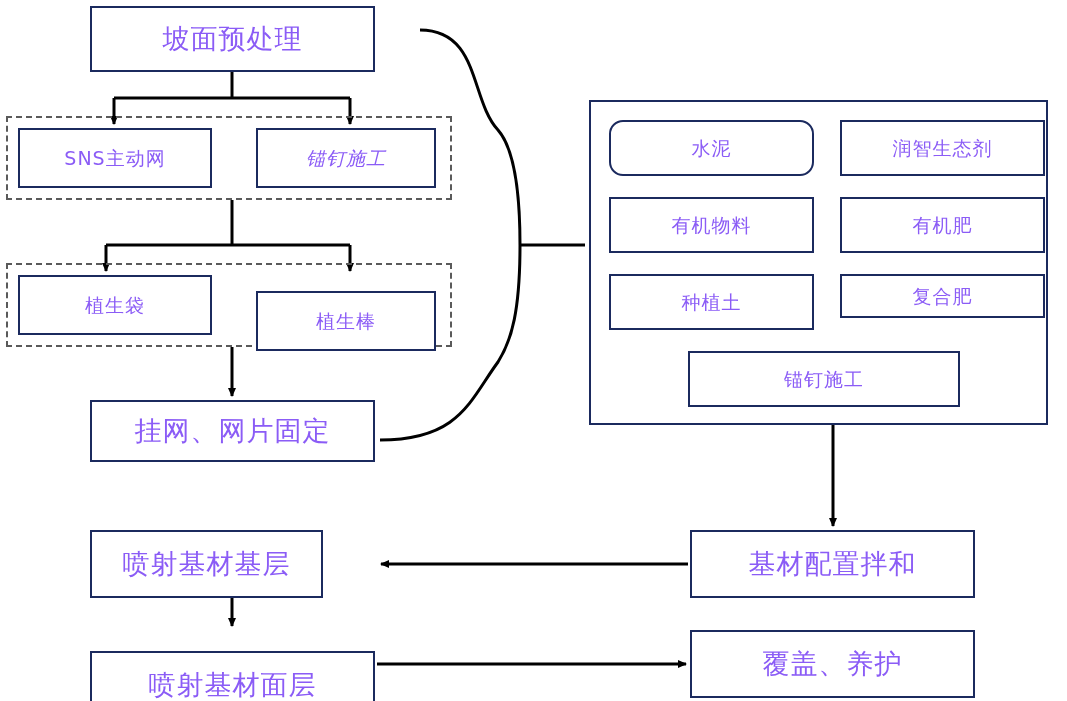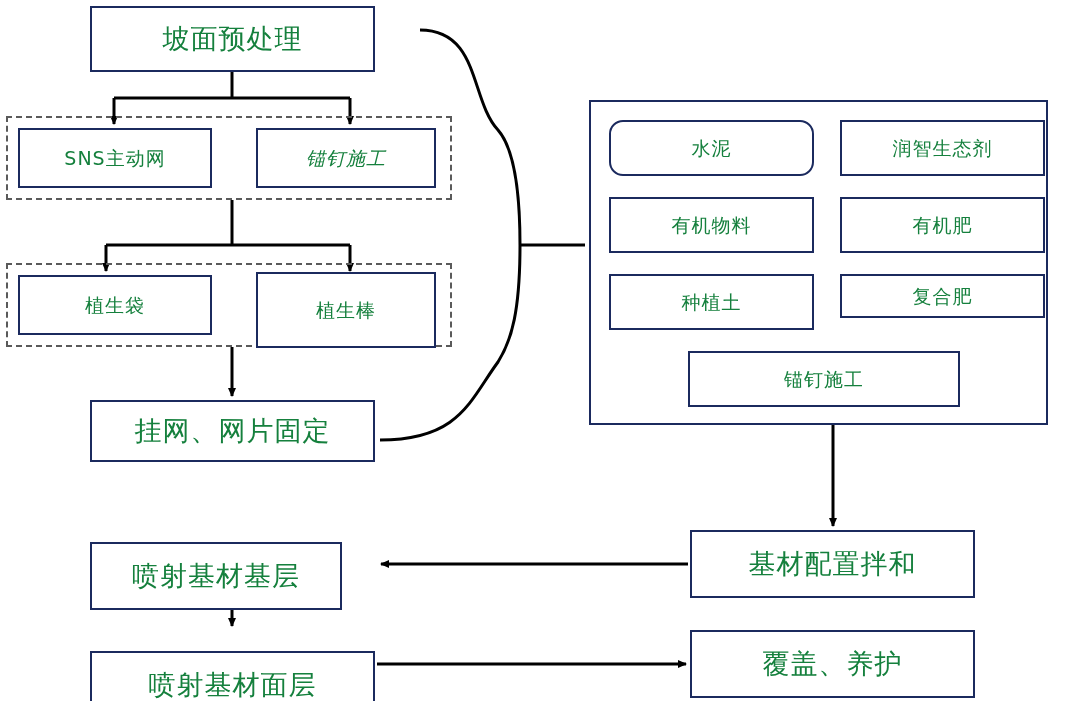--- a/index.html
+++ b/index.html
@@ -18,21 +18,21 @@
     overflow: hidden;
   }
   .node {
     position: absolute;
     box-sizing: border-box;
     border: 2px solid #1b2a5e;
     background: #ffffff;
     display: flex;
     align-items: center;
     justify-content: center;
-    color: #15803d;
+    color: #8b5cf6;
     font-size: 27px;
     line-height: 1.1;
     letter-spacing: 1px;
     white-space: nowrap;
   }
   .node.small {
     font-size: 19px;
   }
   .dashgroup {
     position: absolute;
@@ -113,25 +113,25 @@
   <div class="dashgroup" style="left:6px; top:263px; width:446px; height:84px;"></div>
 
   <div class="node" style="left:90px; top:6px; width:285px; height:66px;">坡面预处理</div>
 
   <div class="node small" style="left:18px; top:128px; width:194px; height:60px;">SNS主动网</div>
 
   <div class="node small" style="left:256px; top:128px; width:180px; height:60px;font-style:italic;">锚钉施工</div>
 
   <div class="node small" style="left:18px; top:275px; width:194px; height:60px;">植生袋</div>
 
-  <div class="node small" style="left:256px; top:272px; width:180px; height:76px;">植生棒</div>
+  <div class="node small" style="left:256px; top:291px; width:180px; height:60px;">植生棒</div>
 
   <div class="node" style="left:90px; top:400px; width:285px; height:62px;">挂网、网片固定</div>
 
-  <div class="node" style="left:90px; top:530px; width:252px; height:68px;margin-top:12px;">喷射基材基层</div>
+  <div class="node" style="left:90px; top:530px; width:233px; height:68px;">喷射基材基层</div>
 
   <div class="node" style="left:90px; top:651px; width:285px; height:68px;">喷射基材面层</div>
 
   <div class="node" style="left:690px; top:530px; width:285px; height:68px;">基材配置拌和</div>
 
   <div class="node" style="left:690px; top:630px; width:285px; height:68px;">覆盖、养护</div>
 
   <div class="panel" style="left:589px; top:100px; width:459px; height:325px;"></div>
 
   <div class="node small" style="left:609px; top:120px; width:205px; height:56px;border-radius:14px;">水泥</div>

